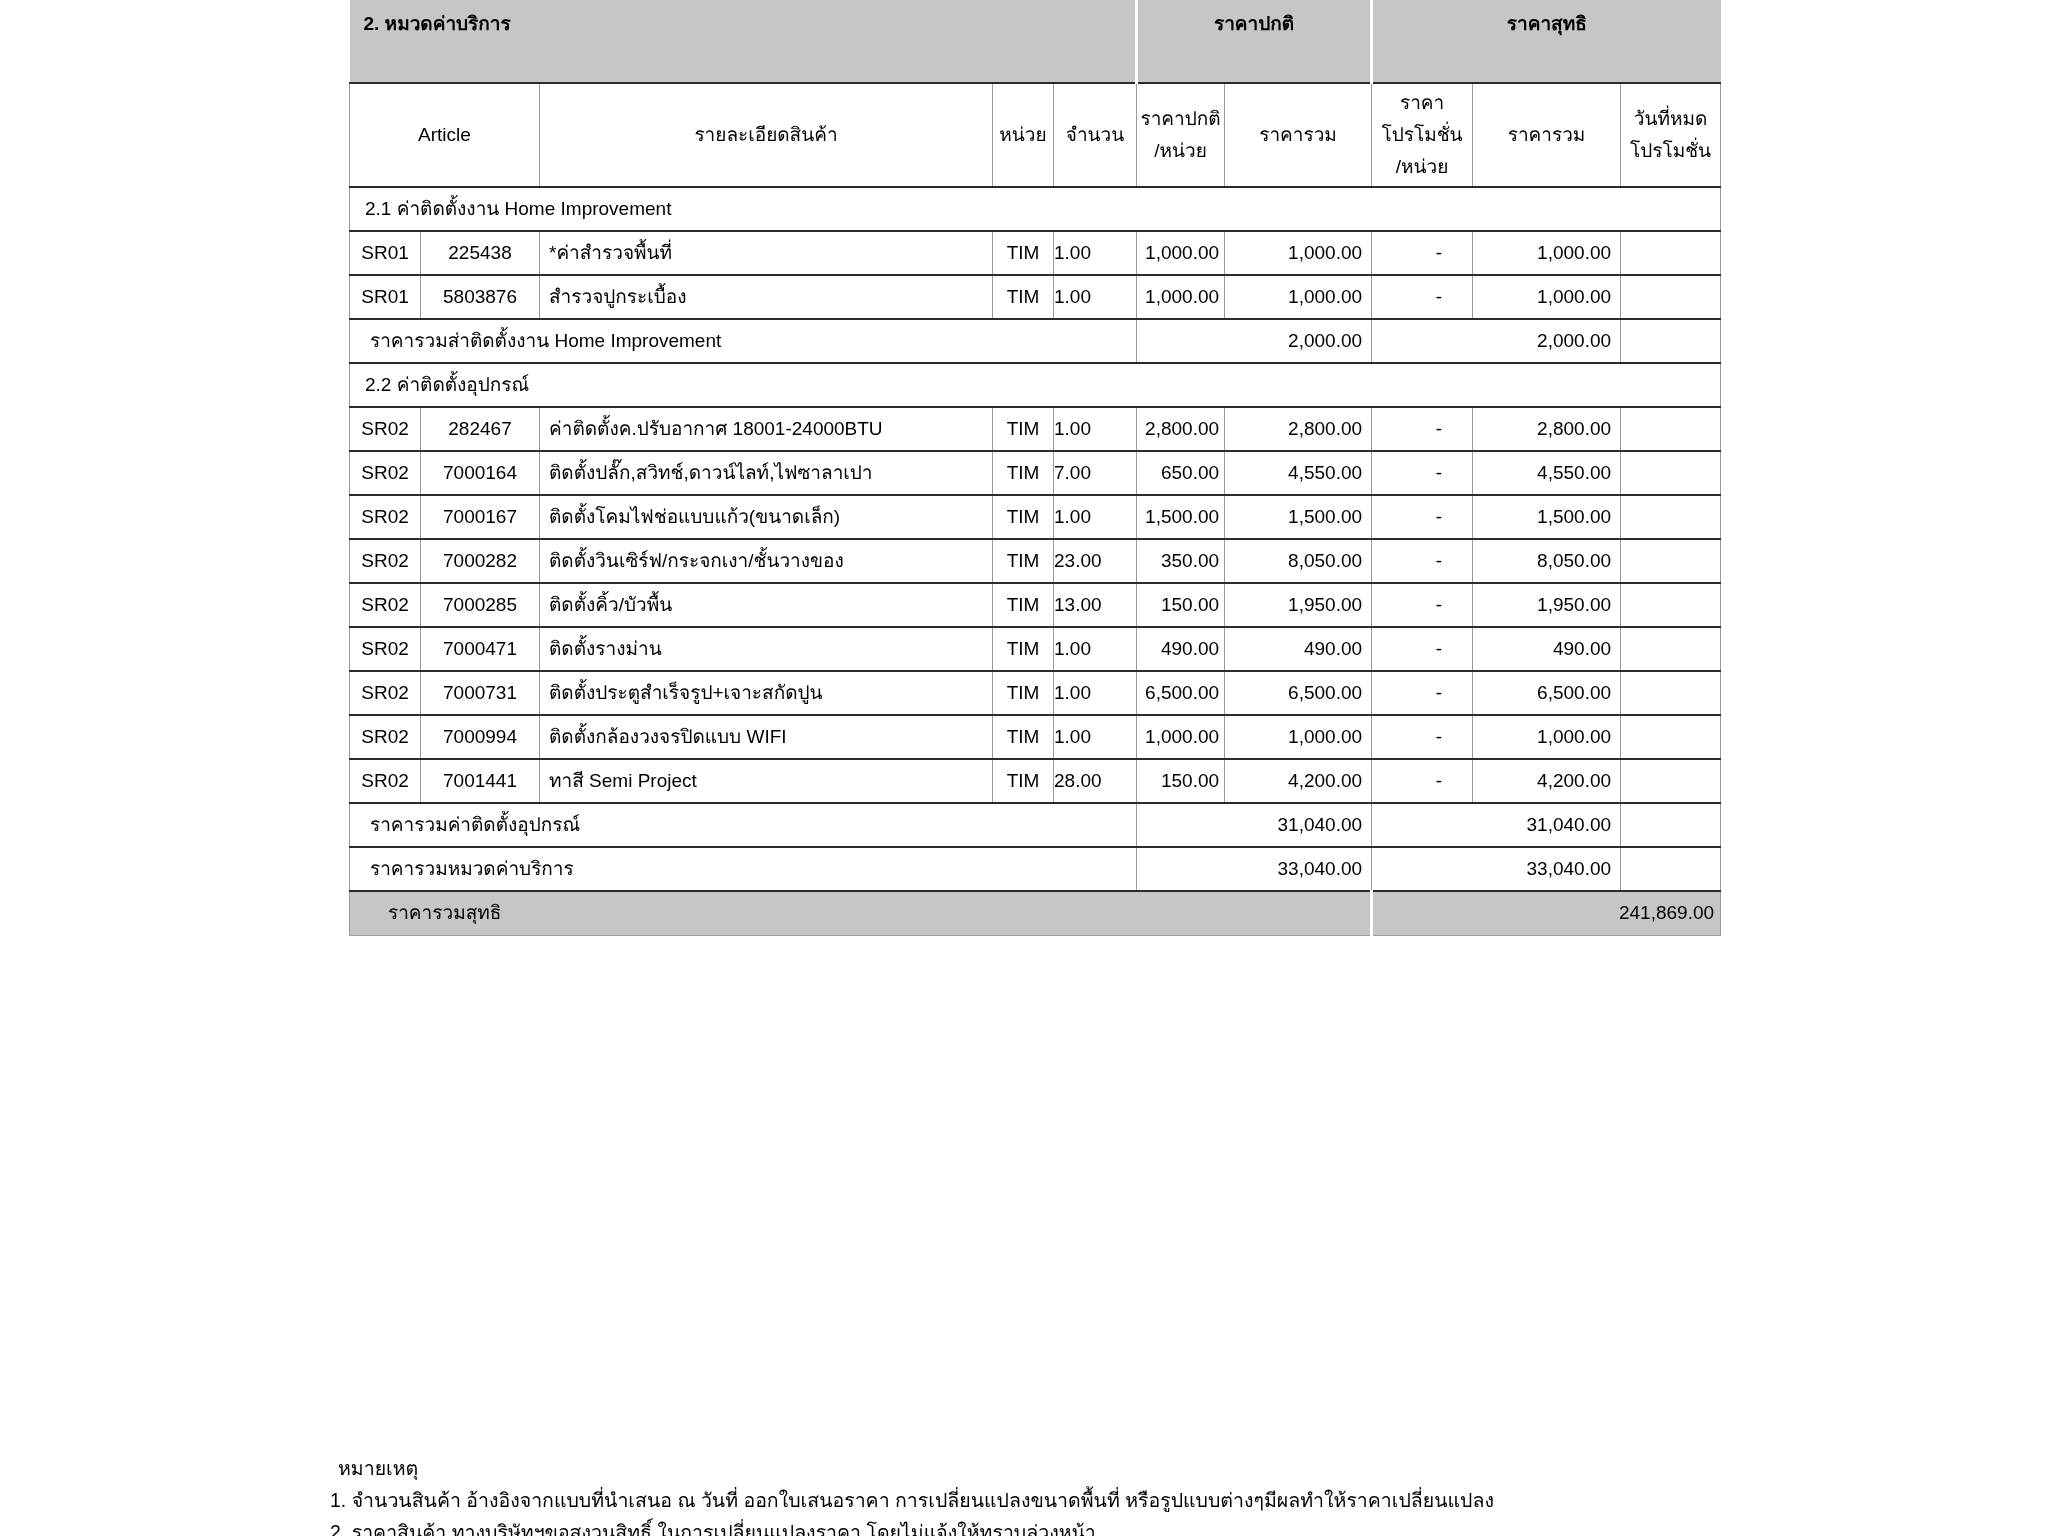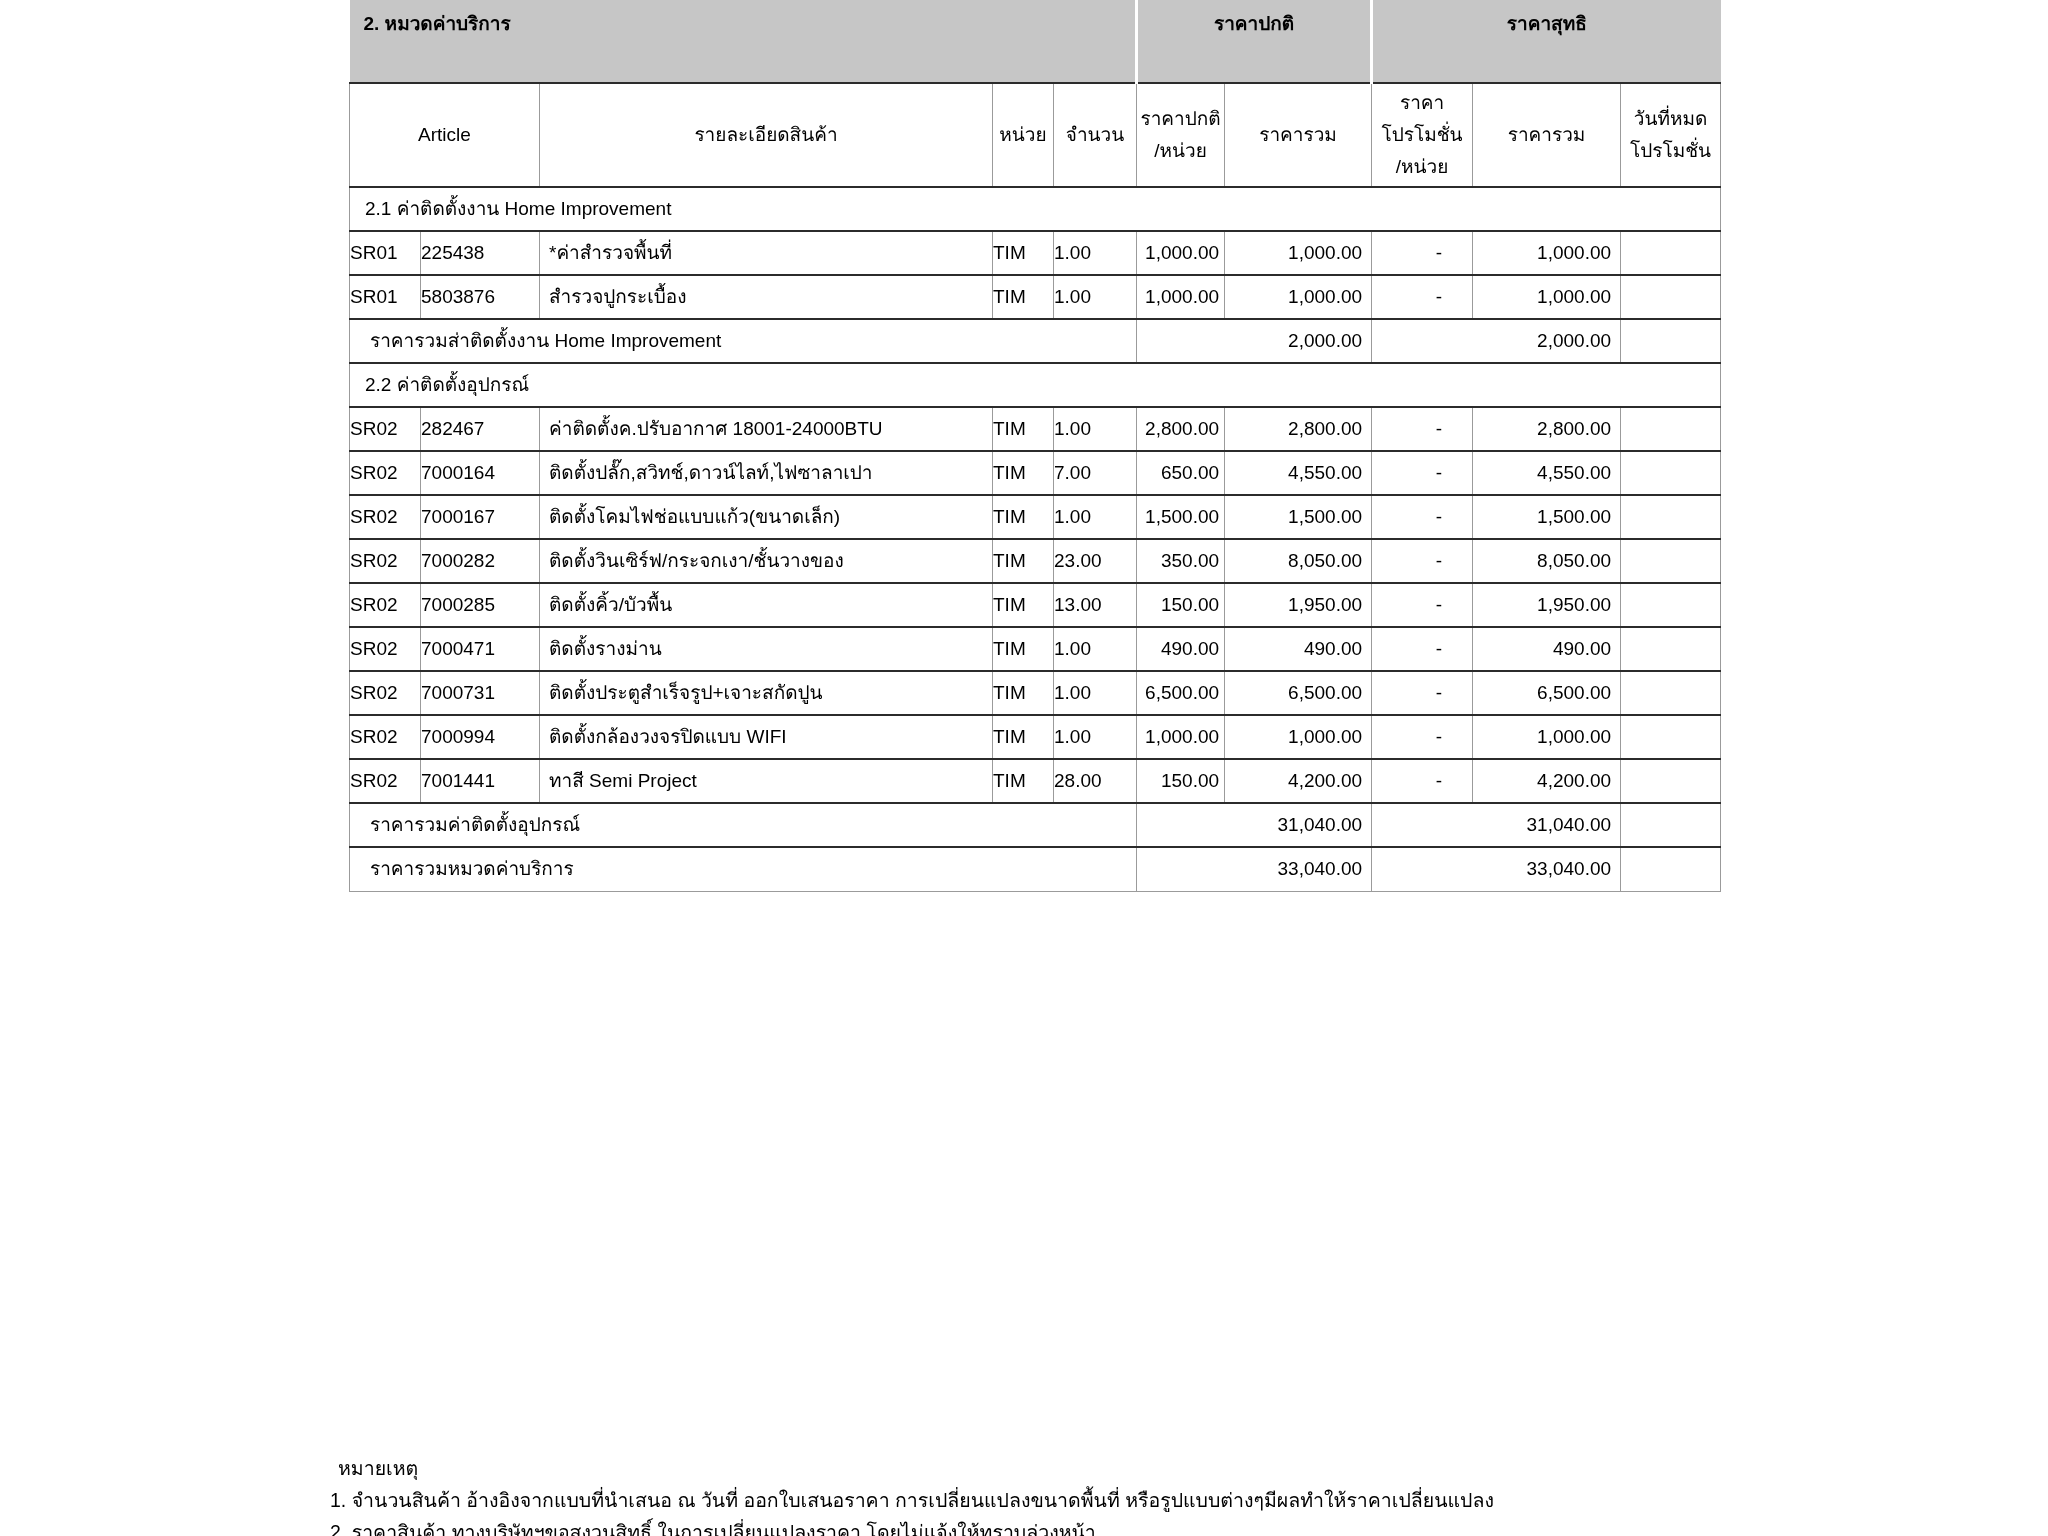--- a/index.html
+++ b/index.html
@@ -43,21 +43,21 @@
     height:44px;
   }
   tr.section td, tr.subtotal td { border-top:2px solid var(--line-dark); }
   tr.section td { text-align:left; padding-left:15px; }
   .subtotal-label { text-align:left; padding-left:20px; }
   tr.grand td { background:var(--band-gray); border-bottom:1px solid var(--line-light); }
   tr.grand td + td { border-left:3px solid #ffffff; }
   .grand-label { text-align:left; padding-left:38px; }
   .grand-value { text-align:right; padding-right:6px; }
 
-  .c { text-align:left;margin-top:25px; }
+  .c { text-align:center;margin-top:25px; }
   .td-desc { text-align:left; padding-left:9px; }
   .td-qty { text-align:left; padding-right:13px; }
   .td-price { text-align:right; padding-right:5px; }
   .td-total { text-align:right; padding-right:9px; }
   .td-promo { text-align:right; padding-right:30px; }
   .td-net { text-align:right; padding-right:9px; }
   .td-date { }
 
   
   .notes { position:absolute; left:330px; top:1452px; font-size:19.5px; line-height:32px; }
@@ -251,20 +251,24 @@
         <td class="td-total" colspan="2">31,040.00</td>
         <td class="td-net" colspan="2">31,040.00</td>
         <td class="td-date"></td>
       </tr>
       <tr class="subtotal">
         <td class="subtotal-label" colspan="5">ราคารวมหมวดค่าบริการ</td>
         <td class="td-total" colspan="2">33,040.00</td>
         <td class="td-net" colspan="2">33,040.00</td>
         <td class="td-date"></td>
       </tr>
+      <tr class="grand">
+        <td class="grand-label" colspan="7">ราคารวมสุทธิ</td>
+        <td class="grand-value" colspan="3">241,869.00</td>
+      </tr>
     </tbody>
 </table>
 
 <div class="notes">
   <div class="notes-title">หมายเหตุ</div>
   <div id="note-lines">
       <div>1. จำนวนสินค้า อ้างอิงจากแบบที่นำเสนอ ณ วันที่ ออกใบเสนอราคา การเปลี่ยนแปลงขนาดพื้นที่ หรือรูปแบบต่างๆมีผลทำให้ราคาเปลี่ยนแปลง</div>
       <div>2. ราคาสินค้า ทางบริษัทฯขอสงวนสิทธิ์ ในการเปลี่ยนแปลงราคา โดยไม่แจ้งให้ทราบล่วงหน้า</div>
     </div>
 </div>

